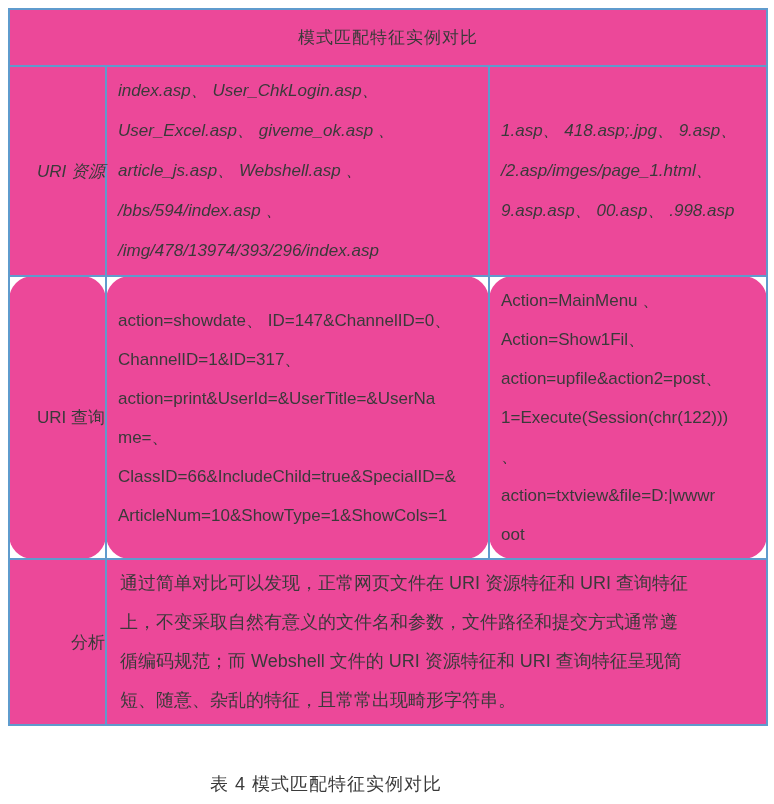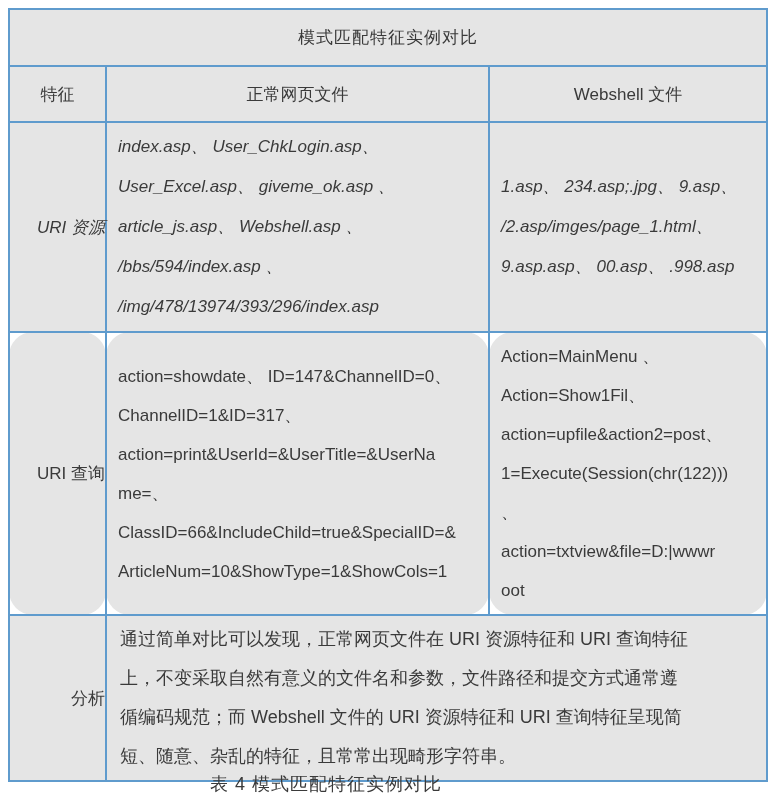--- a/index.html
+++ b/index.html
@@ -17,21 +17,21 @@
   .page{position:relative;width:774px;height:804px;background:#ffffff;}
   table.cmp{
     position:absolute;left:8px;top:8px;
     width:758px;
     border-collapse:collapse;
     table-layout:fixed;
   }
   table.cmp td{
     border:2px solid var(--border);
     vertical-align:middle;
-    background:#e5e5e5;
+    background:#ec4899;
     font-size:17px;
   }
   .title-cell{
     height:57px;text-align:center;
     font-size:19px;letter-spacing:1px;
   }
   .head-cell{
     height:56px;text-align:center;
     font-size:18px;font-weight:normal;
   }
@@ -58,36 +58,31 @@
   <table class="cmp">
     <colgroup>
       <col style="width:97px">
       <col style="width:383px">
       <col style="width:278px">
     </colgroup>
     <tbody>
       <tr>
         <td class="title-cell" colspan="3">模式匹配特征实例对比</td>
       </tr>
-      <tr>
-        <td class="head-cell">特征</td>
-        <td class="head-cell">正常网页文件</td>
-        <td class="head-cell">Webshell 文件</td>
-      </tr>
       <tr class="row-r1">
         <td class="label-cell">URI 资源</td>
         <td class="content-cell">
             <div class="line">index.asp、 User_ChkLogin.asp、</div>
             <div class="line">User_Excel.asp、 giveme_ok.asp 、</div>
             <div class="line">article_js.asp、 Webshell.asp 、</div>
             <div class="line">/bbs/594/index.asp 、</div>
             <div class="line">/img/478/13974/393/296/index.asp</div>
           </td>
         <td class="content-cell">
-            <div class="line">1.asp、 234.asp;.jpg、 9.asp、</div>
+            <div class="line">1.asp、 418.asp;.jpg、 9.asp、</div>
             <div class="line">/2.asp/imges/page_1.html、</div>
             <div class="line">9.asp.asp、 00.asp、 .998.asp</div>
           </td>
       </tr>
       <tr class="row-r2 r2">
         <td class="label-cell">URI 查询</td>
         <td class="content-cell">
             <div class="line">action=showdate、 ID=147&amp;ChannelID=0、</div>
             <div class="line">ChannelID=1&amp;ID=317、</div>
             <div class="line">action=print&amp;UserId=&amp;UserTitle=&amp;UserNa</div>

